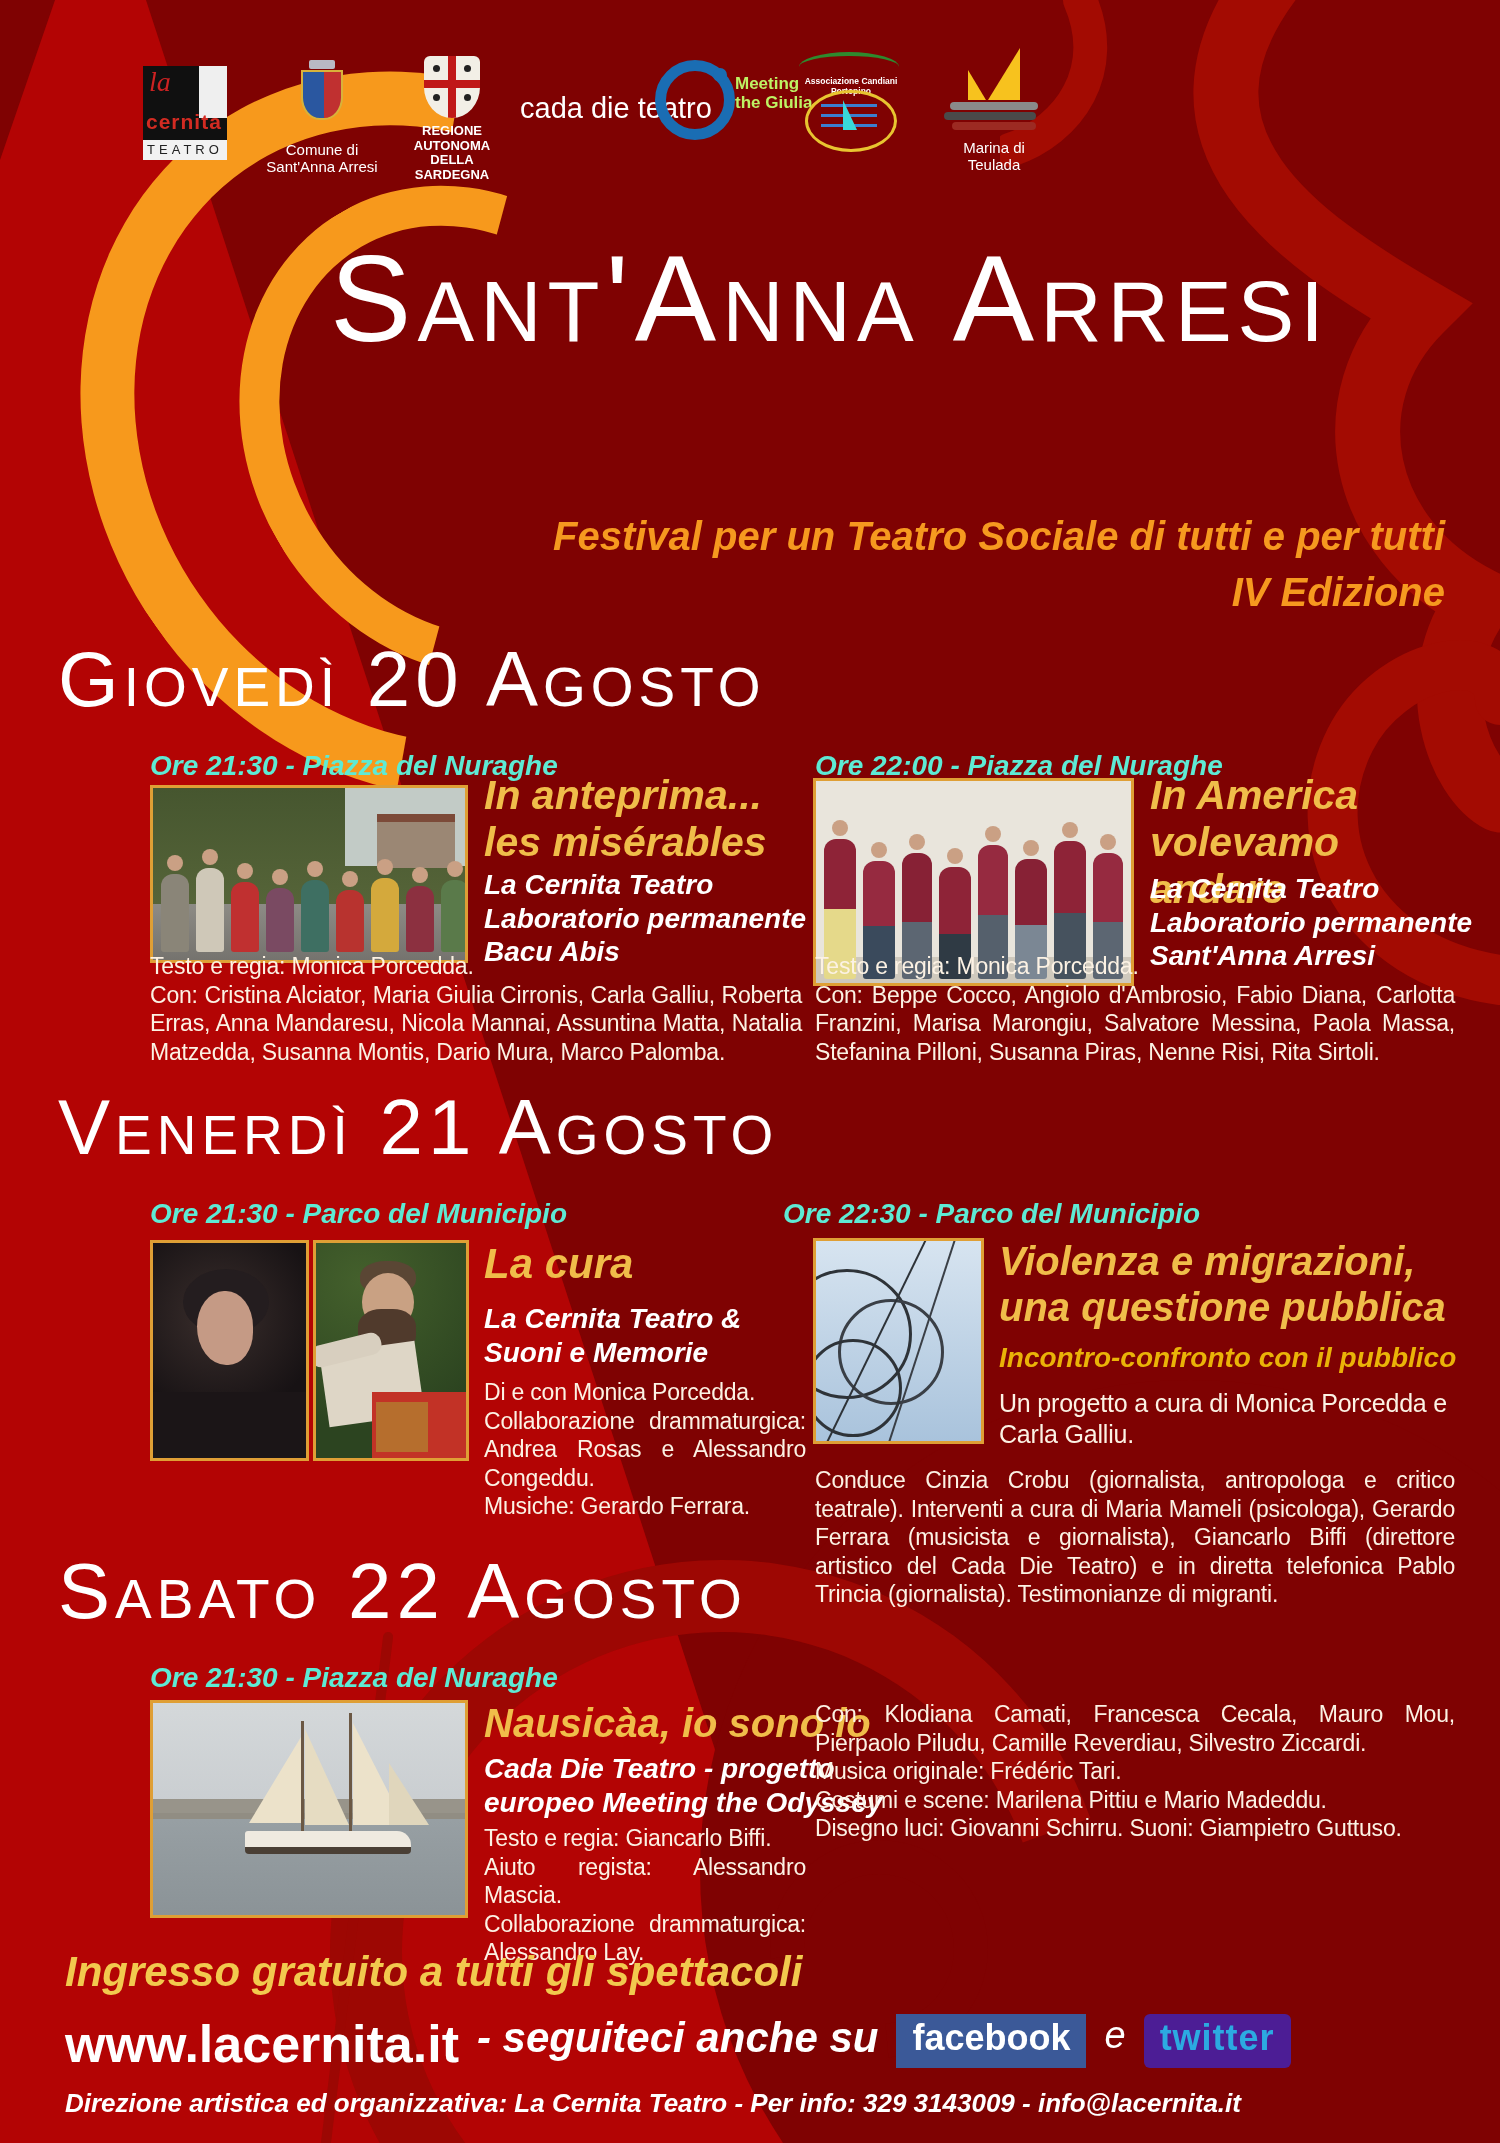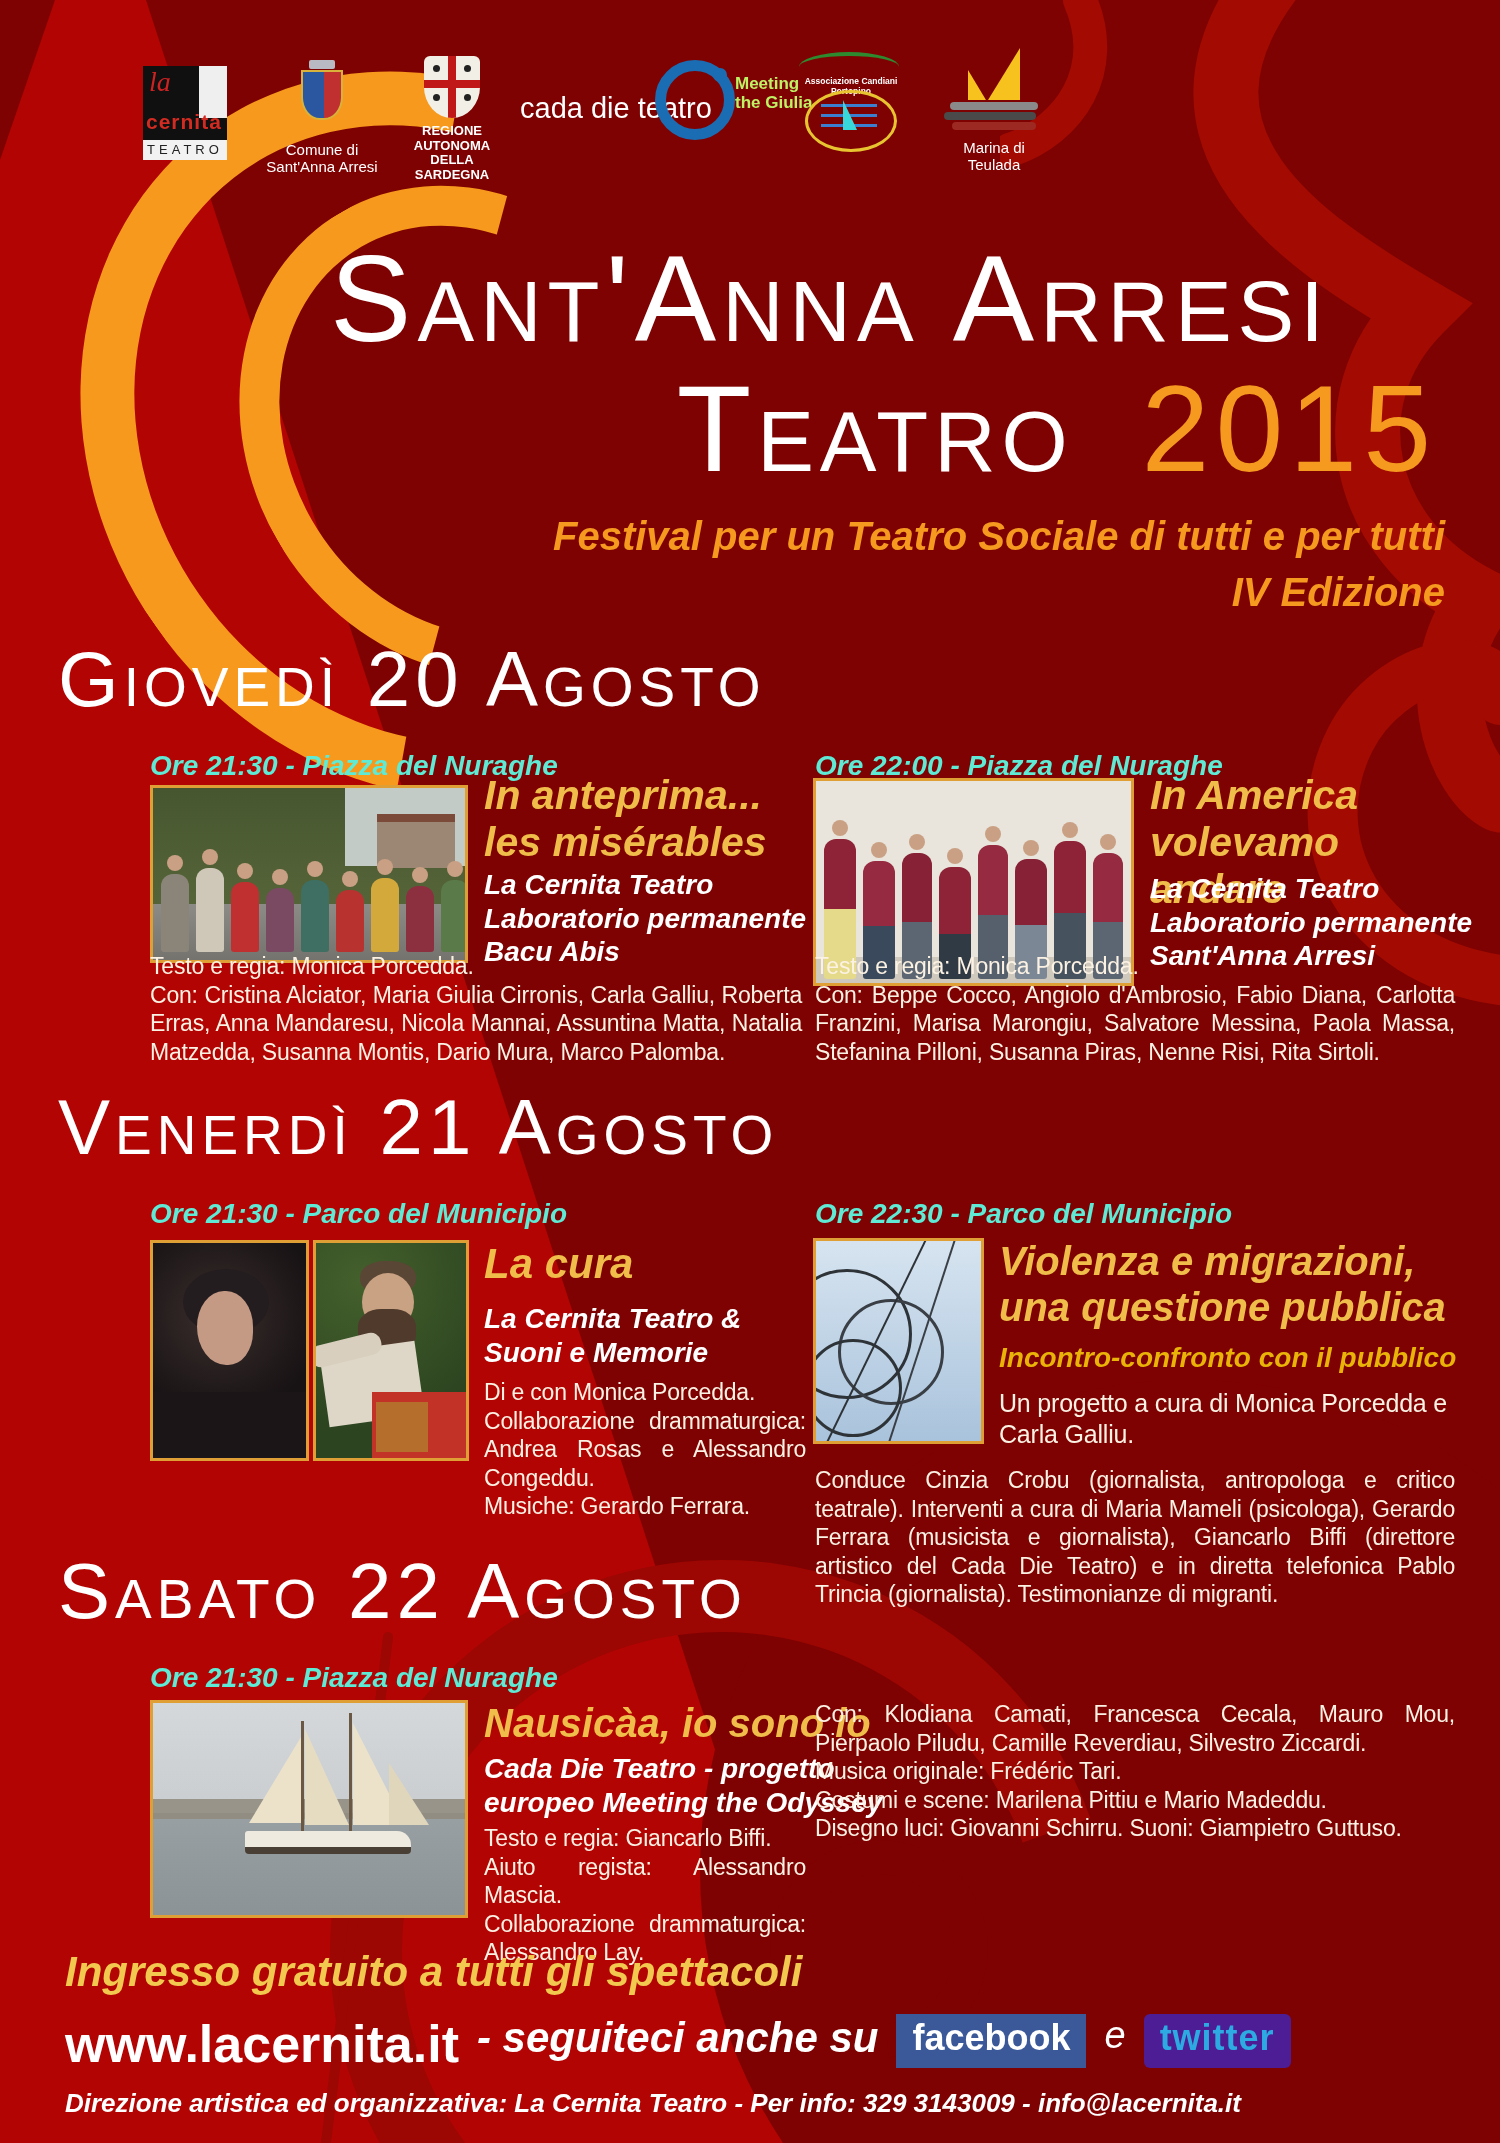--- a/index.html
+++ b/index.html
@@ -132,24 +132,20 @@
         <div style="position:absolute;left:8px;top:74px;width:84px;height:8px;border-radius:8px;background:#9c2a22;"></div>
       </div>
       <div class="logo-cap" style="font-size:15px;margin-top:2px;">
         <div>Marina di</div>
         <div>Teulada</div>
       </div>
     </div>
   </div>
 
   <div class="abs display main-title1" style="left:200px;top:238px;width:1260px;">Sant'Anna Arresi</div>
-  <div class="abs display main-title2" style="left:200px;top:368px;width:1237px;">
-    <span>Teatro</span>
-    <span class="yr" style="margin-left:28px;">2015</span>
-  </div>
   <div class="abs subtitle" style="left:500px;top:508px;width:945px;">
     <div>Festival per un Teatro Sociale di tutti e per tutti</div>
     <div>IV Edizione</div>
   </div>
 
   <div class="abs display day-heading" style="left:58px;top:640px;">Giovedì 20 Agosto</div>
 
   <div class="abs timeplace" style="left:150px;top:750px;">Ore 21:30 - Piazza del Nuraghe</div>
   <div class="abs timeplace" style="left:815px;top:750px;">Ore 22:00 - Piazza del Nuraghe</div>
 
@@ -209,21 +205,21 @@
     <div>Con: Cristina Alciator, Maria Giulia Cirronis, Carla Galliu, Roberta Erras, Anna Mandaresu, Nicola Mannai, Assuntina Matta, Natalia Matzedda, Susanna Montis, Dario Mura, Marco Palomba.</div>
   </div>
   <div class="abs body" style="left:815px;top:952px;width:640px;">
     <div>Testo e regia: Monica Porcedda.</div>
     <div>Con: Beppe Cocco, Angiolo d'Ambrosio, Fabio Diana, Carlotta Franzini, Marisa Marongiu, Salvatore Messina, Paola Massa, Stefanina Pilloni, Susanna Piras, Nenne Risi, Rita Sirtoli.</div>
   </div>
 
   <div class="abs display day-heading" style="left:58px;top:1088px;">Venerdì 21 Agosto</div>
 
   <div class="abs timeplace" style="left:150px;top:1198px;">Ore 21:30 - Parco del Municipio</div>
-  <div class="abs timeplace" style="left:815px;top:1198px;">Ore 22:30 - Parco del Municipio</div>
+  <div class="abs timeplace" style="left:783px;top:1198px;">Ore 22:30 - Parco del Municipio</div>
 
   <div class="abs photo" style="left:150px;top:1240px;width:153px;height:215px;background:radial-gradient(circle at 42% 34%,#3a2e2c 0%,#171214 62%);">
     <div style="left:30px;top:26px;width:86px;height:66px;background:#241d1f;border-radius:50%;"></div>
     <div style="left:44px;top:48px;width:56px;height:74px;background:#c59a85;border-radius:50% 50% 46% 54%;"></div>
     <div style="left:0;bottom:0;width:100%;height:66px;background:#1b1517;"></div>
   </div>
 
   <div class="abs photo" style="left:313px;top:1240px;width:150px;height:215px;background:radial-gradient(circle at 30% 18%,#44602c,#2c4420 72%);">
     <div style="left:44px;top:18px;width:56px;height:34px;background:#5a4634;border-radius:45%;"></div>
     <div style="left:46px;top:30px;width:52px;height:58px;background:#c9a183;border-radius:50%;"></div>

